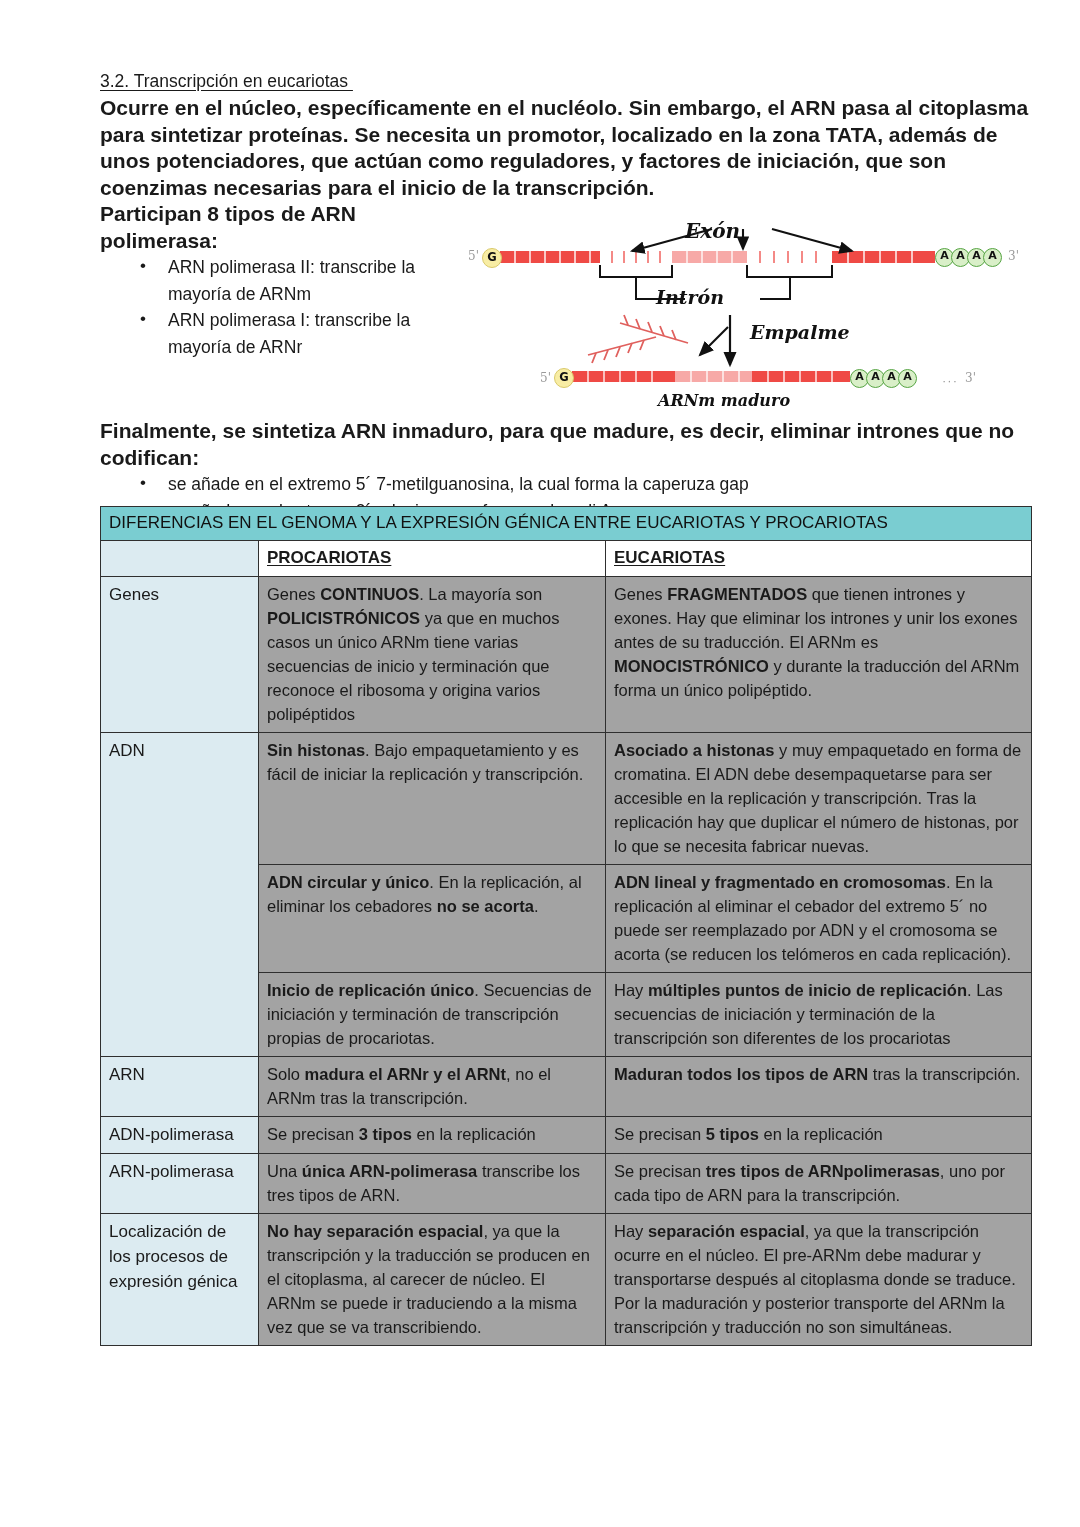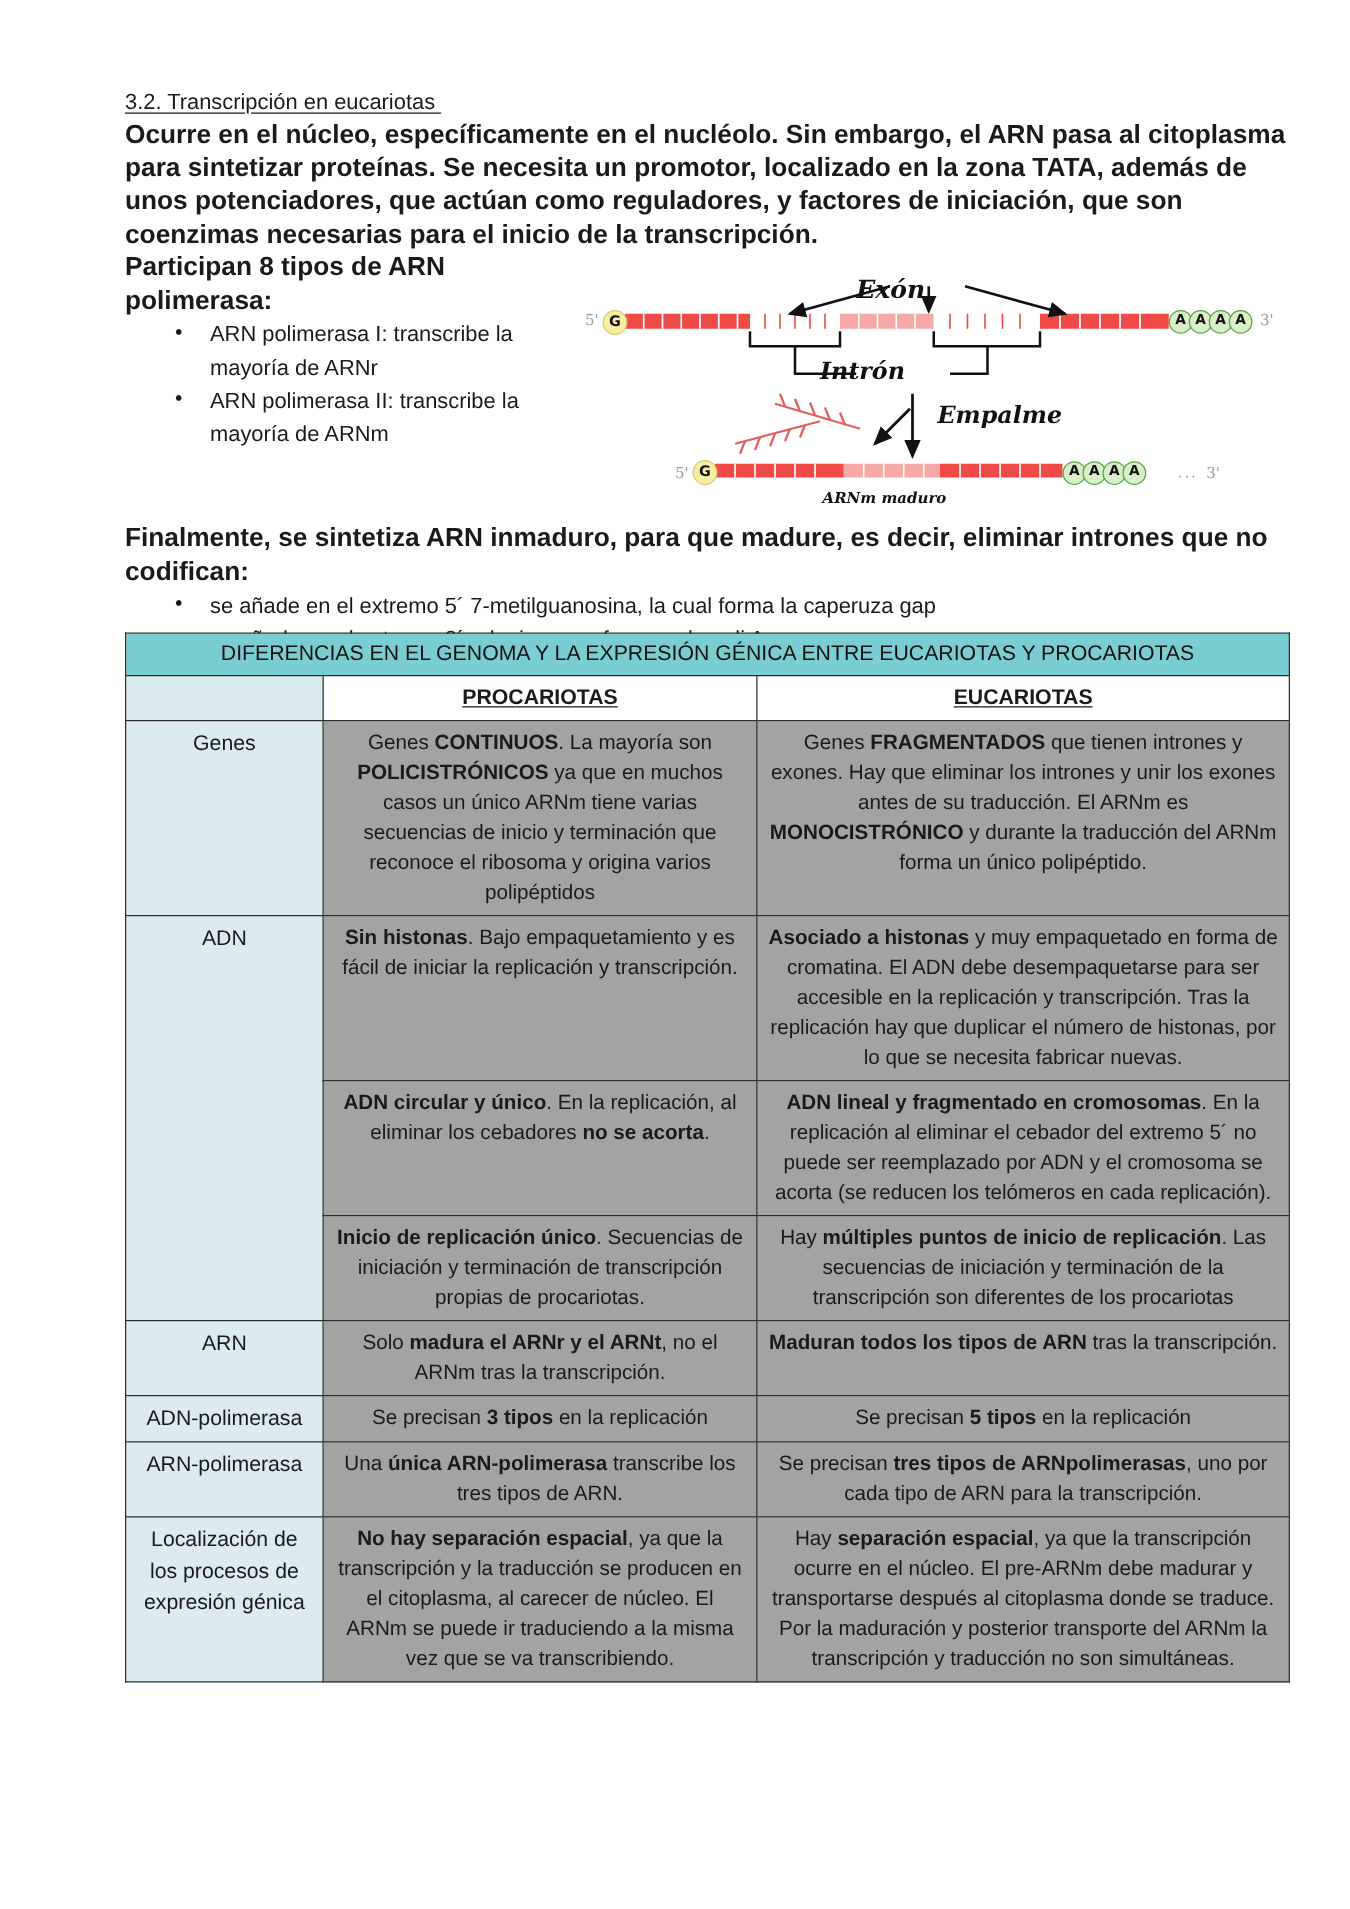--- a/index.html
+++ b/index.html
@@ -93,21 +93,21 @@
   .lbl-intron {
     position: absolute; left: 196px; top: 83px;
     font-size: 19px;
   }
   .lbl-empalme {
     position: absolute; left: 290px; top: 118px;
     font-size: 19px;
   }
   .lbl-arnmm {
     position: absolute; left: 198px; top: 188px;
-    font-size: 12px;
+    font-size: 16px;
   }
   .tick5a { position: absolute; left: 8px; top: 46px; font-size: 12px; color: #9a9a9a; font-family:"DejaVu Serif",serif; }
   .tick3a { position: absolute; left: 548px; top: 46px; font-size: 12px; color: #9a9a9a; font-family:"DejaVu Serif",serif; }
   .tick5b { position: absolute; left: 80px; top: 168px; font-size: 12px; color: #9a9a9a; font-family:"DejaVu Serif",serif; }
   .tick3b { position: absolute; left: 505px; top: 168px; font-size: 12px; color: #9a9a9a; font-family:"DejaVu Serif",serif; }
   .dots-a { position: absolute; left: 524px; top: 48px; font-size: 13px; color: #9a9a9a; letter-spacing:1px; }
   .dots-b { position: absolute; left: 482px; top: 170px; font-size: 13px; color: #9a9a9a; letter-spacing:1px; }
   .gcap {
     position: absolute;
     width: 18px; height: 18px;
@@ -144,21 +144,21 @@
     border-collapse: collapse;
     table-layout: fixed;
     font-size: 16.5px;
   }
   .tbl td, .tbl th {
     border: 1.4px solid #2f2f2f;
     vertical-align: top;
     padding: 5px 8px 6px 8px;
     line-height: 24px;
     font-weight: normal;
-    text-align: center;
+    text-align: left;
   }
   .tbl .banner {
     background: #7acdd1;
     color: #111;
     font-size: 17px;
     padding: 4px 8px 5px 8px;
     line-height: 24px;
     border: 1.4px solid #2f2f2f;
   }
   .tbl .hdr-blank { background: #dcebf1; }
@@ -188,22 +188,22 @@
   <div class="content">
 
     <div class="sec-title">3.2. Transcripción en eucariotas </div>
 
     <p class="para">Ocurre en el núcleo, específicamente en el nucléolo. Sin embargo, el ARN pasa al citoplasma para sintetizar proteínas. Se necesita un promotor, localizado en la zona TATA, además de unos potenciadores, que actúan como reguladores, y factores de iniciación, que son coenzimas necesarias para el inicio de la transcripción.</p>
 
     <div class="flowrow">
       <div class="leftcol">
         <p class="para narrow">Participan 8 tipos de ARN polimerasa:</p>
         <ul class="bullets">
+          <li>ARN polimerasa II: transcribe la mayoría de ARNm</li>
           <li>ARN polimerasa I: transcribe la mayoría de ARNr</li>
-          <li>ARN polimerasa II: transcribe la mayoría de ARNm</li>
         </ul>
       </div>
 
       <div class="diagram">
         <svg width="575" height="215" viewBox="0 0 575 215">
 
           <rect x="40" y="48" width="100" height="12" fill="#ef4a45"></rect>
           <g stroke="#ffffff" stroke-width="1.4">
             <line x1="55" y1="48" x2="55" y2="60"></line>
               <line x1="70" y1="48" x2="70" y2="60"></line>

